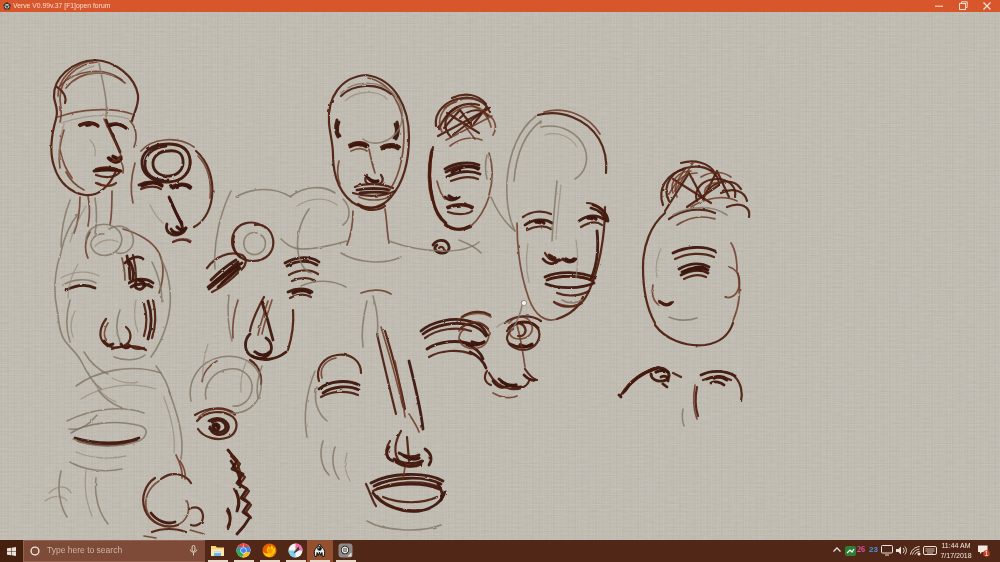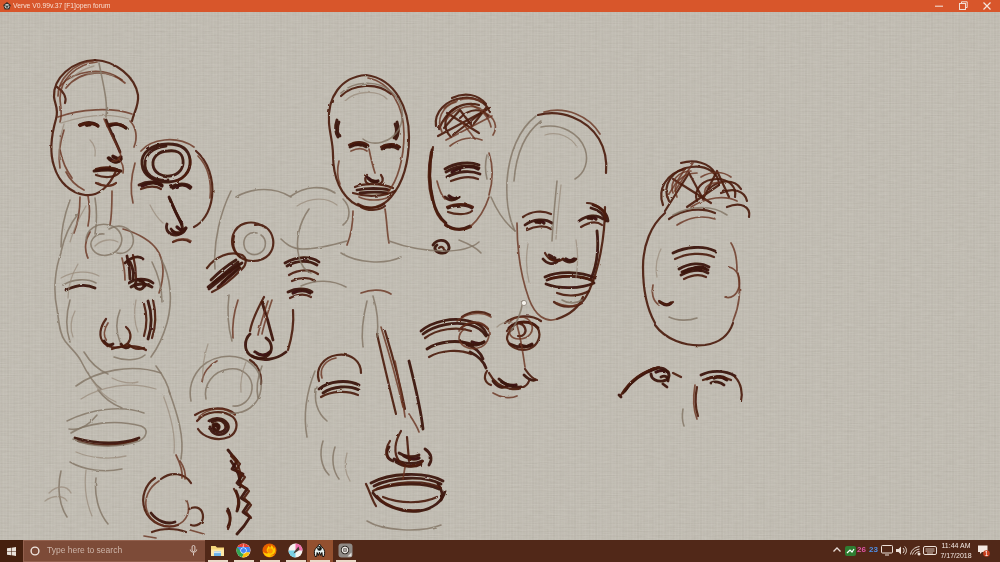--- a/index.html
+++ b/index.html
@@ -585,21 +585,21 @@
         </svg>
 <div class="uline"></div>
 </div>
 <svg class="trico" style="left:832px" width="10" height="10" viewBox="0 0 10 10">
         <path d="M1.5,6.5 L5,3 L8.5,6.5" fill="none" stroke="#e8ddd6" stroke-width="1.3"></path>
       </svg>
 <svg class="trico" style="left:845px;top:6px" width="11" height="10" viewBox="0 0 11 10">
         <rect width="11" height="10" rx="2" fill="#2f7d32"></rect>
         <path d="M2,7 L5,4 L7,6 L9,3" stroke="#fff" stroke-width="1.2" fill="none"></path>
       </svg>
-<div class="trico" style="left:857px;top:5px;font-size:8px;font-weight:bold;color:#e254a7;">26</div>
+<div class="trico" style="left:857px;top:5px;font-size:8px;font-weight:bold;color:#e254a7;font-family:Liberation Serif, serif;">26</div>
 <div class="trico" style="left:869px;top:5px;font-size:8px;font-weight:bold;color:#4f8fe8;">23</div>
 <svg class="trico" style="left:881px" width="12" height="11" viewBox="0 0 12 11">
         <rect x="0.5" y="0.5" width="11" height="7.5" rx="1" fill="none" stroke="#eee2da" stroke-width="1"></rect>
         <path d="M4,10 L8,10" stroke="#eee2da" stroke-width="1"></path>
       </svg>
 <svg class="trico" style="left:895px" width="12" height="11" viewBox="0 0 12 11">
         <path d="M1,4 L3.5,4 L6,1.5 L6,9.5 L3.5,7 L1,7 Z" fill="#eee2da"></path>
         <path d="M8,3 C9.5,4.5 9.5,6.5 8,8 M9.7,1.5 C12,3.7 12,7.3 9.7,9.5" stroke="#eee2da" stroke-width="1" fill="none"></path>
       </svg>
 <svg class="trico" style="left:909px" width="12" height="11" viewBox="0 0 12 11">

